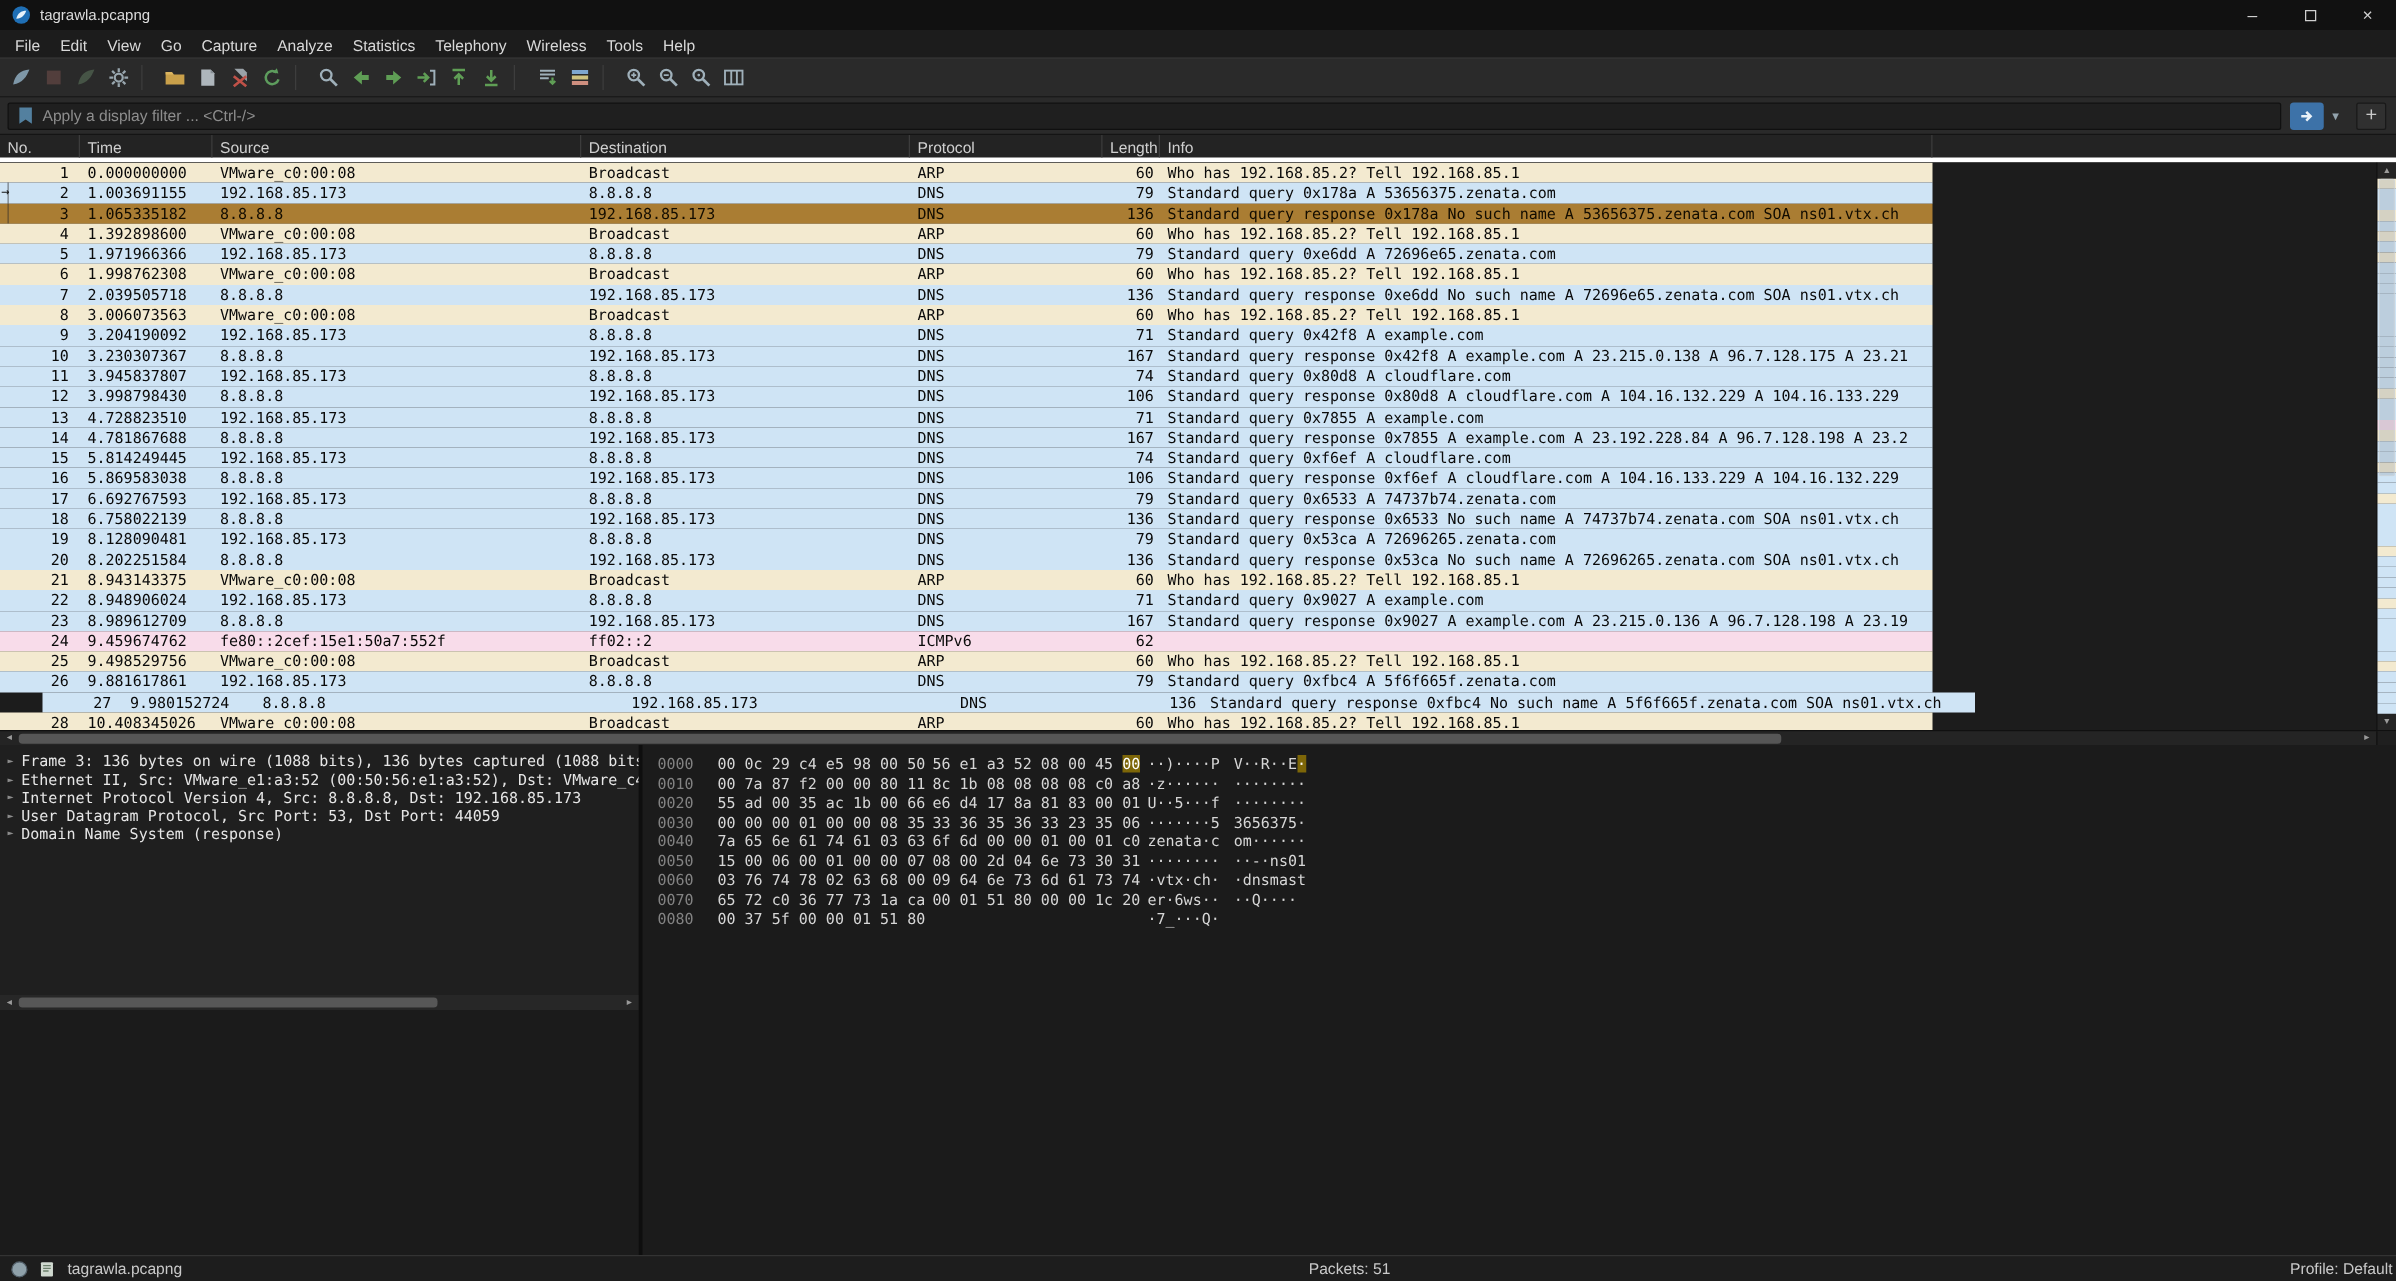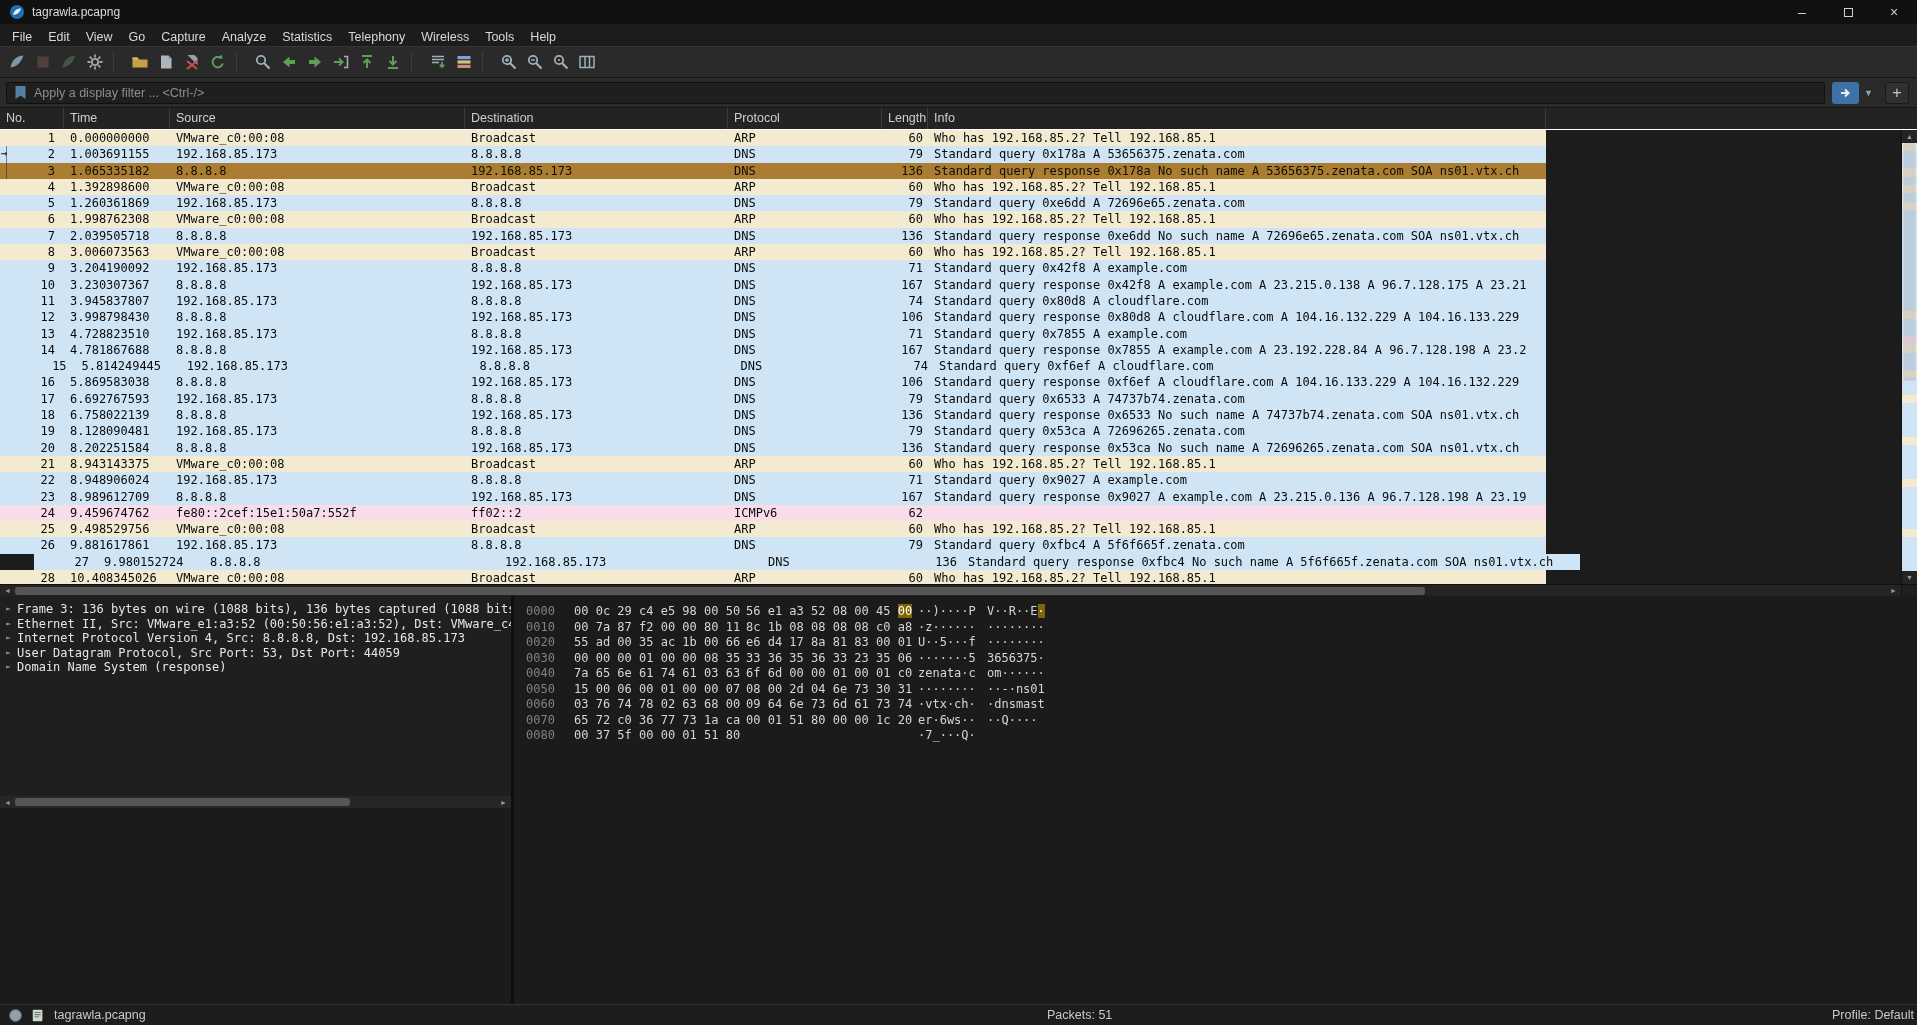--- a/index.html
+++ b/index.html
@@ -30,21 +30,21 @@
   .filterbar{height:30px;background:#2a2a2a;display:flex;align-items:center;padding:4px 6px;border-bottom:1px solid #141414;flex:none}
   .filter-input{flex:1;height:22px;background:#1f1f1f;border:1px solid #101010;border-radius:2px;display:flex;align-items:center;padding:0 7px;gap:7px}
   .bookmark{display:inline-flex;width:13px;height:15px}
   .placeholder{color:#8d8d8d;font-size:12.5px;white-space:nowrap}
   .apply-btn{width:27px;height:22px;margin-left:7px;background:#3d72a8;border-radius:3px;display:flex;align-items:center;justify-content:center;flex:none}
   .apply-btn svg{width:14px;height:14px}
   .drop-btn{color:#93a3ad;font-size:9px;padding:0 5px;flex:none}
   .add-btn{width:24px;height:22px;margin:0 2px 0 7px;color:#c9c9c9;font-size:16px;line-height:16px;display:flex;align-items:center;justify-content:center;background:#303030;border:1px solid #191919;border-radius:2px;flex:none}
 
   
-  .list-header{height:22px;background:#232323;display:flex;font-size:12.5px;color:#cfcfcf;border-bottom:1px solid #ffffff;flex:none}
+  .list-header{height:22px;background:#232323;display:flex;font-size:12.5px;color:#cfcfcf;border-bottom:4px solid #ffffff;flex:none}
   .hcell{padding:3px 6px;border-right:1px solid #3c3c3c;overflow:hidden;white-space:nowrap}
   .hfill{flex:1}
   .w-no{width:64px}.w-time{width:106px}.w-src{width:295px}.w-dst{width:263px}.w-proto{width:154px}.w-len{width:46px}.w-info{width:618px}
 
   
   .packet-area{height:454px;display:flex;background:#1c1c1c;position:relative;flex:none;overflow:hidden}
   .packet-rows{width:1901px;overflow:hidden;font-family:"DejaVu Sans Mono",monospace;font-size:12px;background:#1c1c1c}
   .prow{height:16.3px;line-height:16.3px;display:flex;white-space:nowrap;color:#0a0a0a;position:relative;width:1546px}
   .prow>div{padding:0 6px;overflow:hidden}
   .prow .w-no{text-align:right;padding-right:9px}
@@ -365,21 +365,21 @@
           <div class="w-no">4</div>
           <div class="w-time">1.392898600</div>
           <div class="w-src">VMware_c0:00:08</div>
           <div class="w-dst">Broadcast</div>
           <div class="w-proto">ARP</div>
           <div class="w-len">60</div>
           <div class="w-info">Who has 192.168.85.2? Tell 192.168.85.1</div>
         </div>
         <div class="prow" style="background: rgb(207, 228, 245);">
           <div class="w-no">5</div>
-          <div class="w-time">1.260361869</div>
+          <div class="w-time">1.971966366</div>
           <div class="w-src">192.168.85.173</div>
           <div class="w-dst">8.8.8.8</div>
           <div class="w-proto">DNS</div>
           <div class="w-len">79</div>
           <div class="w-info">Standard query 0xe6dd A 72696e65.zenata.com</div>
         </div>
         <div class="prow" style="background: rgb(243, 234, 208);">
           <div class="w-no">6</div>
           <div class="w-time">1.998762308</div>
           <div class="w-src">VMware_c0:00:08</div>
@@ -453,21 +453,21 @@
         </div>
         <div class="prow" style="background: rgb(207, 228, 245);">
           <div class="w-no">14</div>
           <div class="w-time">4.781867688</div>
           <div class="w-src">8.8.8.8</div>
           <div class="w-dst">192.168.85.173</div>
           <div class="w-proto">DNS</div>
           <div class="w-len">167</div>
           <div class="w-info">Standard query response 0x7855 A example.com A 23.192.228.84 A 96.7.128.198 A 23.2</div>
         </div>
-        <div class="prow" style="background: rgb(207, 228, 245); padding-left: 12px;">
+        <div class="prow" style="background: rgb(207, 228, 245);">
           <div class="w-no">15</div>
           <div class="w-time">5.814249445</div>
           <div class="w-src">192.168.85.173</div>
           <div class="w-dst">8.8.8.8</div>
           <div class="w-proto">DNS</div>
           <div class="w-len">74</div>
           <div class="w-info">Standard query 0xf6ef A cloudflare.com</div>
         </div>
         <div class="prow" style="background: rgb(207, 228, 245); align-items: flex-end;">
           <div class="w-no">16</div>

